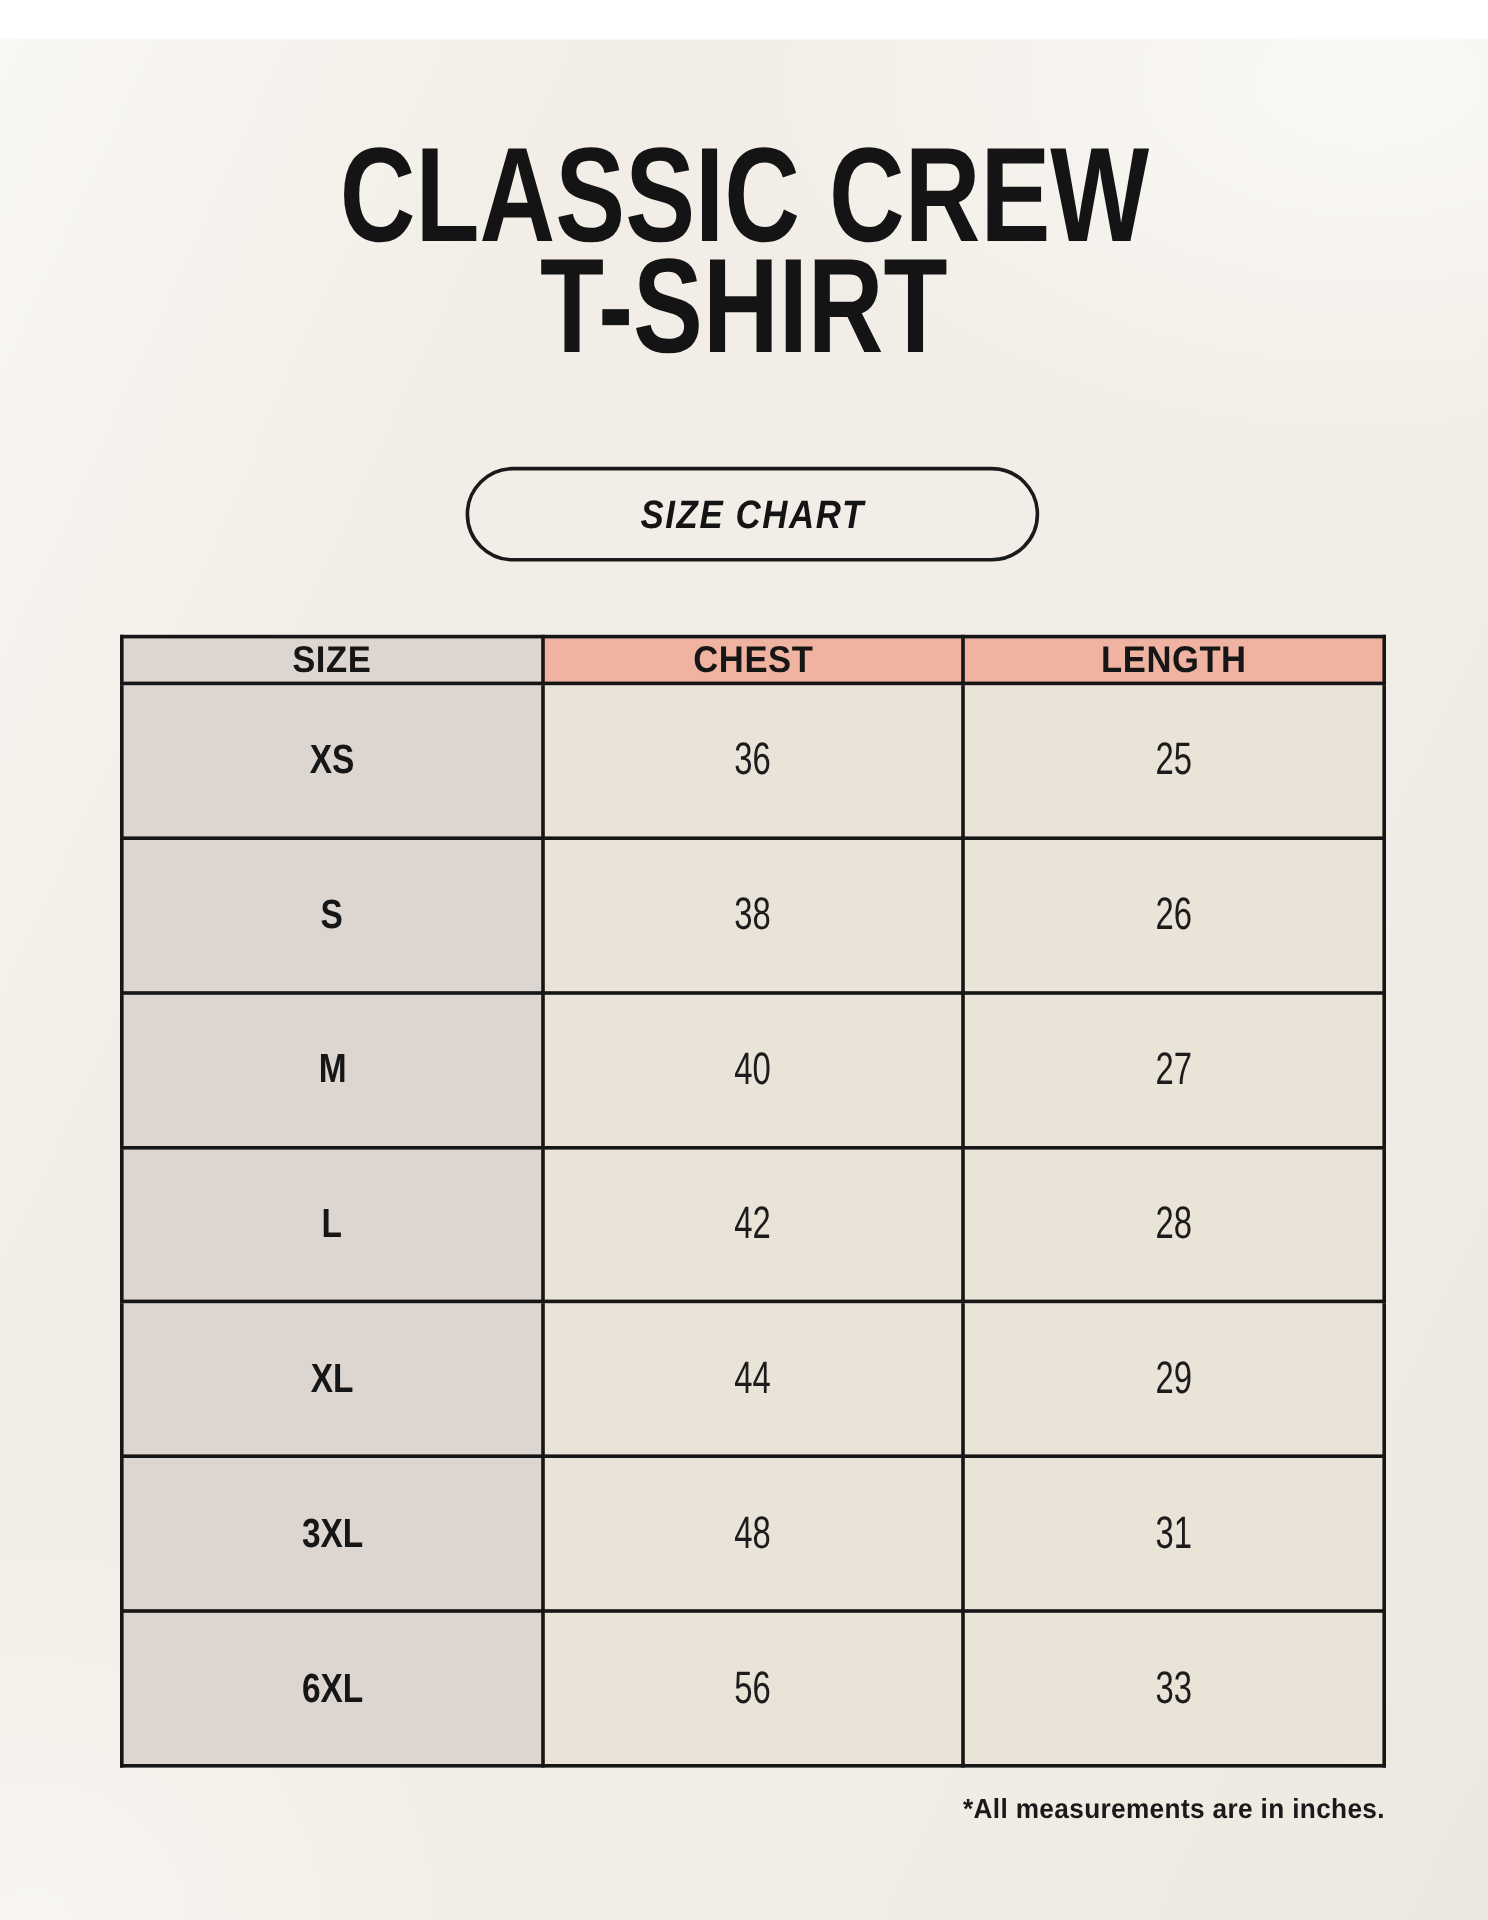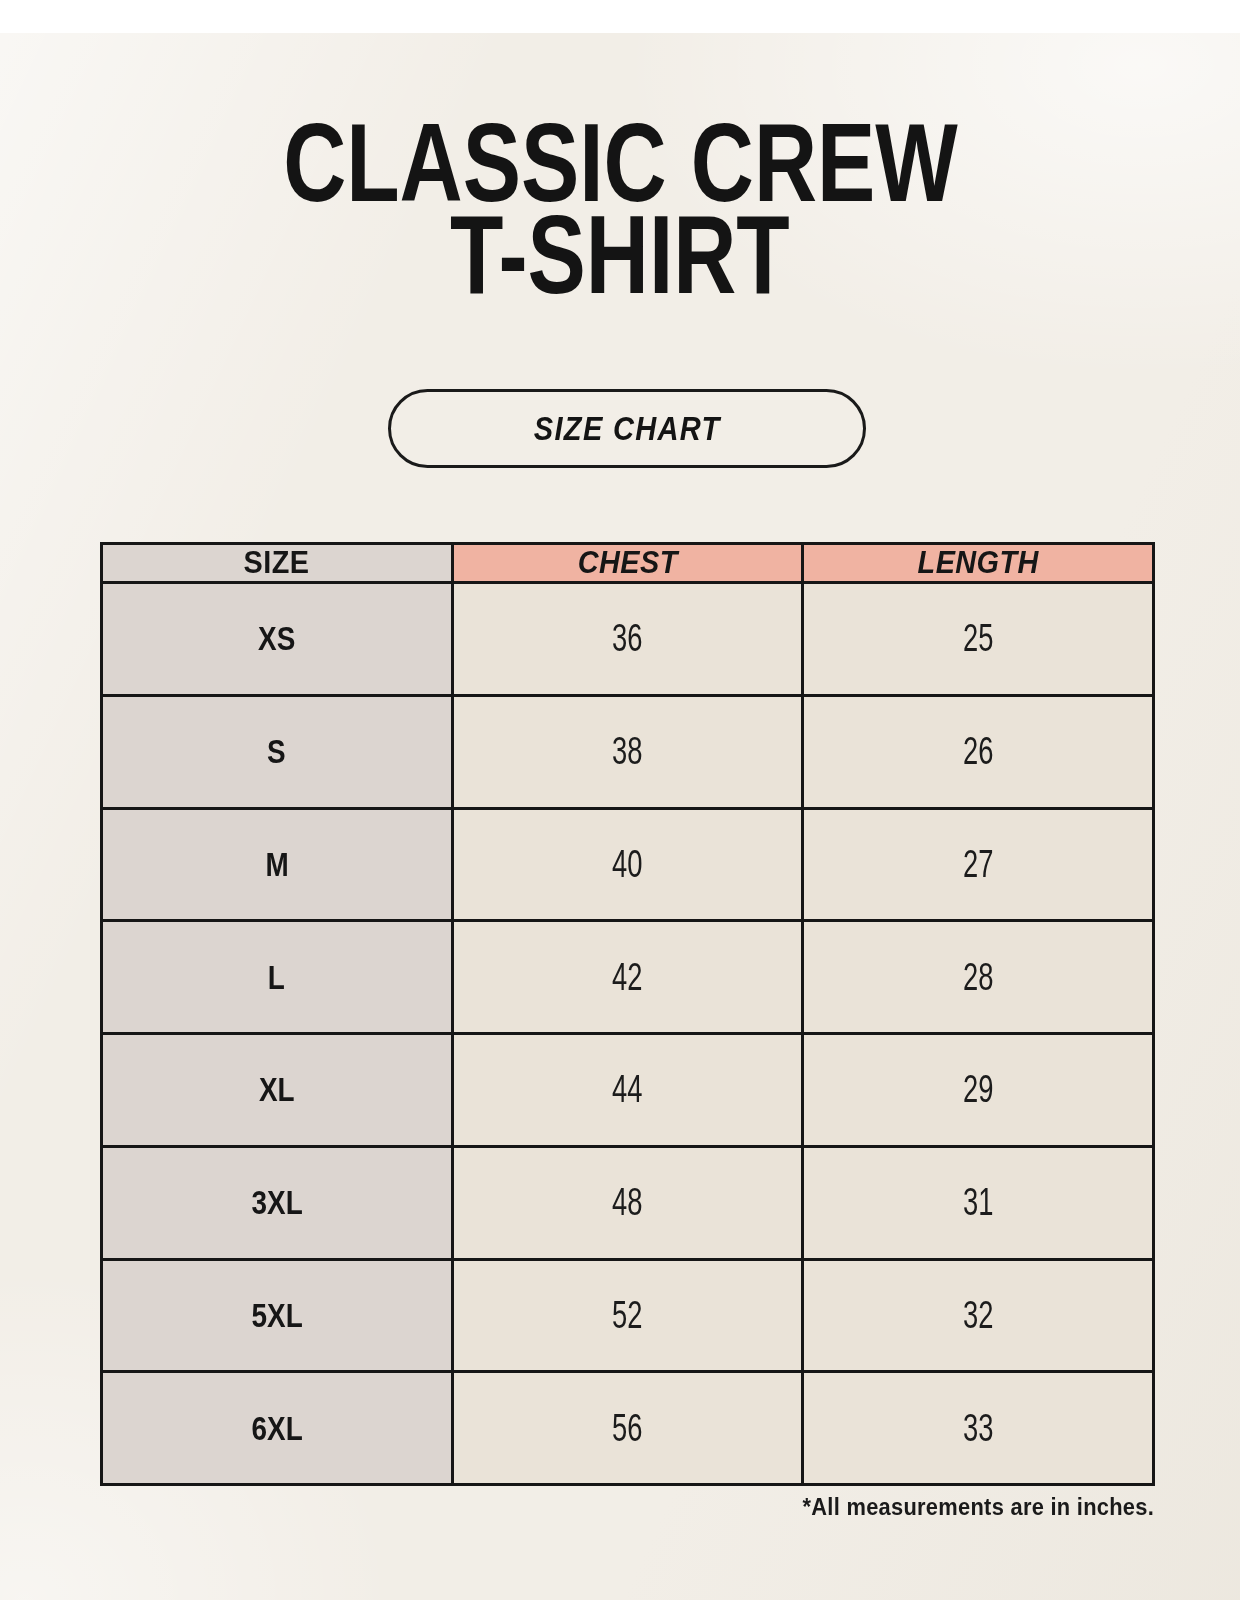--- a/index.html
+++ b/index.html
@@ -36,30 +36,30 @@
     display: flex; align-items: center; justify-content: center;
     cursor: pointer;
     font-style: italic;
   }
   .badge-label {
     display: inline-block; font-size: 33px; font-weight: 700;
     letter-spacing: 1.5px; color: #141414;
     transform: scaleX(0.88); transform-origin: 50% 50%; white-space: nowrap;
   }
   table.size-table {
-    position: absolute; left: 100px; top: 509px;
+    position: absolute; left: 100px; top: 496px;
     width: 1055px; height: 944px;
     border-collapse: collapse; table-layout: fixed; padding-left: 45px;
   }
   .size-table th, .size-table td {
     border: 3px solid #161616;
     text-align: center; vertical-align: middle; padding: 0;
   }
   .col-size  { background: #dcd5d0; }
-  .col-accent{ background: #f0b3a2; font-style: italic; }
+  .col-accent{ background: #f0b3a2; }
   .cell-data { background: #eae3d8; }
   .h-text {
     display: inline-block; font-size: 31px; font-weight: 700;
     letter-spacing: 0.5px; color: #161616;
     transform: scaleX(0.93); transform-origin: 50% 50%; white-space: nowrap;
   }
   .s-text {
     display: inline-block; font-size: 34px; font-weight: 700; color: #161616;
     transform: scaleX(0.82); transform-origin: 50% 50%; white-space: nowrap;
   }
@@ -120,25 +120,20 @@
         <td class="col-size"><span class="s-text">XL</span></td>
         <td class="cell-data"><span class="n-text">44</span></td>
         <td class="cell-data"><span class="n-text">29</span></td>
       </tr>
       <tr>
         <td class="col-size"><span class="s-text">3XL</span></td>
         <td class="cell-data"><span class="n-text">48</span></td>
         <td class="cell-data"><span class="n-text">31</span></td>
       </tr>
       <tr>
-        <td class="col-size"><span class="s-text">5XL</span></td>
-        <td class="cell-data"><span class="n-text">52</span></td>
-        <td class="cell-data"><span class="n-text">32</span></td>
-      </tr>
-      <tr>
         <td class="col-size"><span class="s-text">6XL</span></td>
         <td class="cell-data"><span class="n-text">56</span></td>
         <td class="cell-data"><span class="n-text">33</span></td>
       </tr>
     </tbody>
   </table>
 
   <div class="footnote">*All measurements are in inches.</div>
 
 </div>

